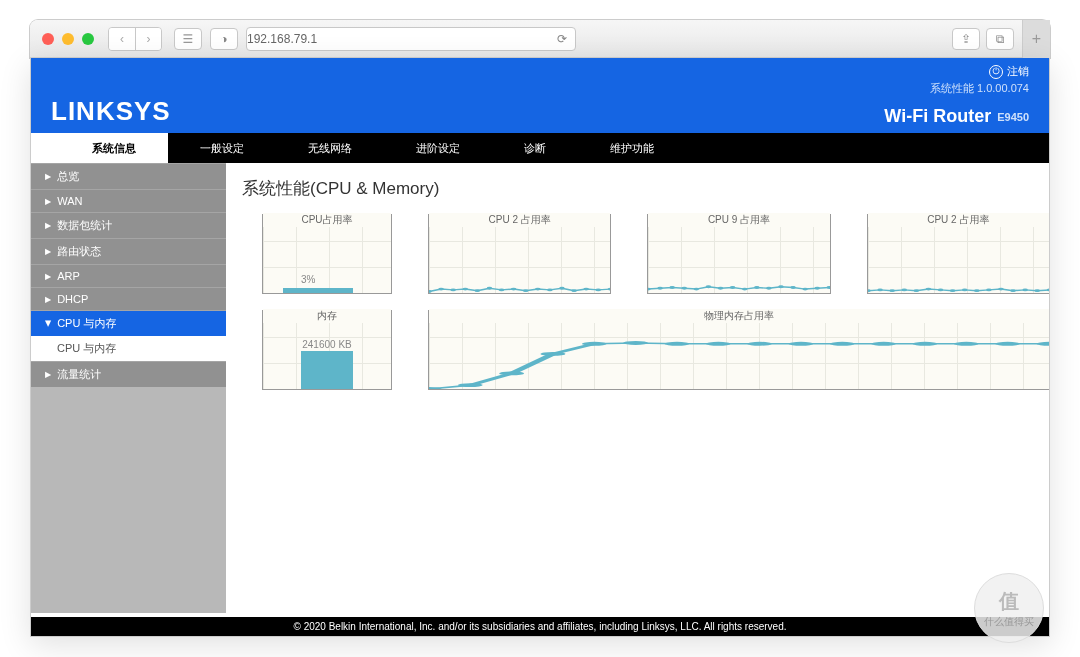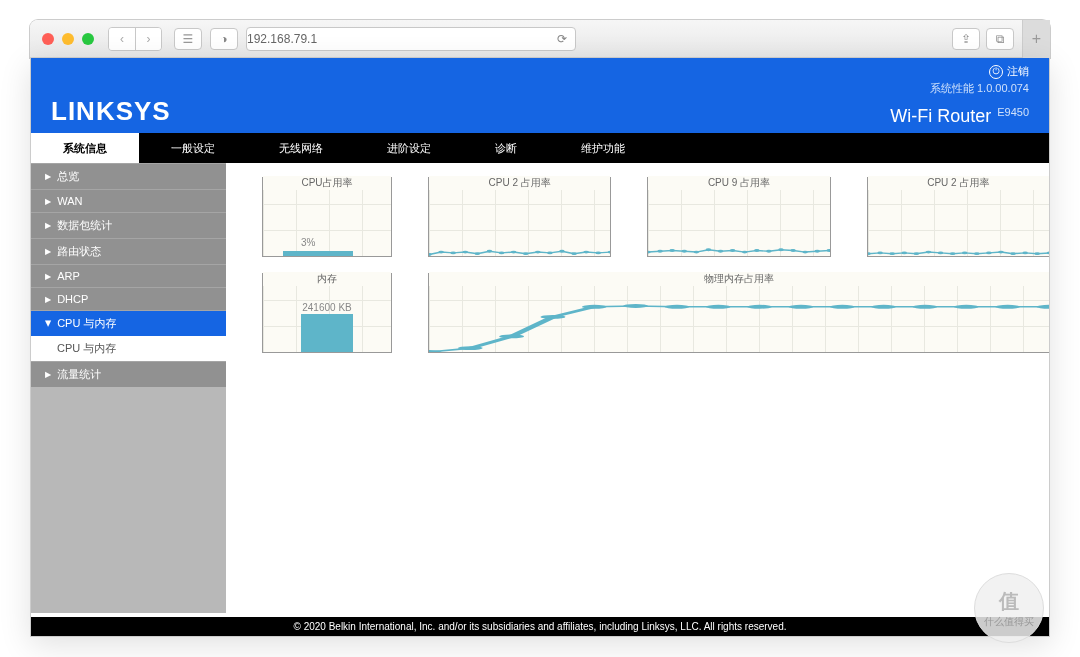--- a/index.html
+++ b/index.html
@@ -27,24 +27,24 @@
   
   .page-wrap { margin: 0 30px; border: 1px solid #ccc; border-top: none; height: 579px; overflow: hidden; box-shadow: 0 8px 30px rgba(0,0,0,.12); position: relative; background: #fff; }
   
   .header-blue { background: #1565e3; color: #fff; padding: 6px 20px 0 20px; }
   .header-top { display:flex; justify-content: flex-end; align-items:center; font-size: 11px; gap: 6px; }
   .header-top .logout { display:flex; align-items:center; gap:4px; cursor:pointer;}
   .header-top .circle { width:14px; height:14px; border:1.5px solid #fff; border-radius:50%; display:flex; align-items:center; justify-content:center; font-size:9px;}
   .firmware { text-align:right; font-size: 11px; margin-top: 2px; color: #cfe1fb;}
   .logo-row { display:flex; align-items:flex-end; justify-content: space-between; padding-bottom: 6px; }
   .logo { font-size: 26px; font-weight: 600; letter-spacing: 1px; font-family: Arial, sans-serif; }
-  .router-name { font-size: 18px; color: #fff; display:flex; align-items:flex-start; gap:6px;}
+  .router-name { font-size: 18px; color: #fff; display:flex; align-items:center; gap:6px;font-weight:bold;}
   .router-model { font-size: 11px; color: #cfe1fb; }
   
-  .main-tabs { background: #000; display: flex; height: 30px; }
+  .main-tabs { background: #000; display: flex; height: 30px; margin-left: 29px; }
   .main-tab { flex: 0 0 auto; padding: 0 32px; height: 30px; display:flex; align-items:center; justify-content:center; color: #fff; font-size: 11px; cursor:pointer; }
   .main-tab.active { background: #fff; color: #000; font-weight: 600; }
   
   .content-area { display: flex; height: calc(100% - 128px); background: #fff; }
   
   .sidebar { width: 195px; background: #b8b8b8; display:flex; flex-direction:column; }
   .side-item { background: #919191; color: #fff; font-size: 11px; padding: 5px 14px; border-top: 1px solid #a5a5a5; cursor:pointer; display:flex; align-items:center; gap:6px;}
   .side-item .arrow { font-size: 8px; }
   .side-item.active { background: #1565e3; }
   .side-item.active .arrow { transform: rotate(90deg); display:inline-block;}
@@ -161,20 +161,21 @@
         </div>
         <div class="side-sub">CPU 与内存</div>
         <div class="side-item">
           <span class="arrow">▶</span>
           <span>流量统计</span>
         </div>
         <div class="sidebar-bg"></div>
       </div>
 
     <div class="main-content">
+      <div class="page-title">系统性能(CPU &amp; Memory)</div>
 
       <div class="charts-row">
         <div class="chart-box sm">
           <div class="grid-bg"></div>
           <div class="chart-title">CPU占用率</div>
           <div class="chart-label" style="bottom:8px; left:38px;">3%</div>
           <div class="cpu-bar"></div>
         </div>
         <div class="chart-box wide">
           <div class="grid-bg"></div>

